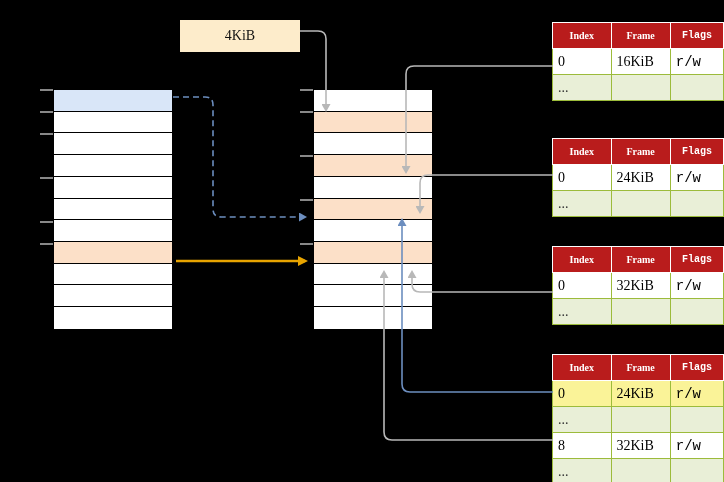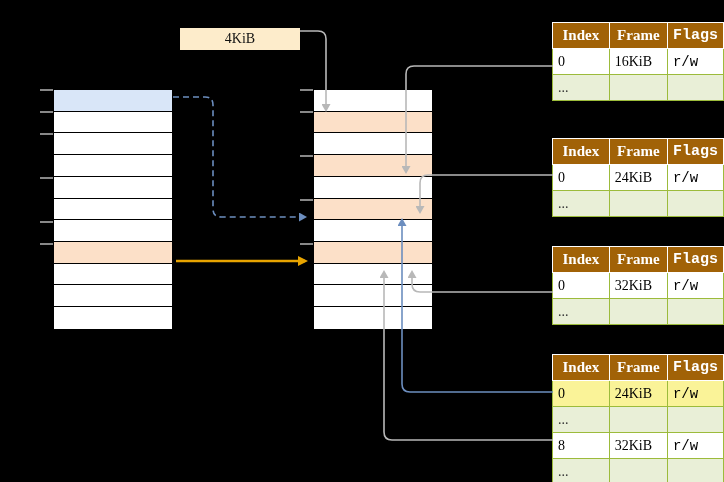--- a/index.html
+++ b/index.html
@@ -18,38 +18,38 @@
 
   
   .kib-label{position:absolute;background:#fdeccb;color:#111;
     display:flex;align-items:center;justify-content:center;font-size:14px;}
 
   
   .ptable{position:absolute;border-collapse:collapse;border-spacing:0;
           background:#fff;font-size:14px;}
   .ptable td,.ptable th{border:1px solid #9cbb3b;box-sizing:border-box;
           padding:1px 5px;height:26px;text-align:left;font-weight:normal;}
-  .ptable th{background:#a16207;color:#fff;font-weight:bold;font-size:15px;
+  .ptable th{background:#b91c1c;color:#fff;font-weight:bold;font-size:10px;
           text-align:center;border-color:#fff;}
   .ptable tr.alt td{background:#e9efd7;color:#333;}
   .ptable td.hl{background:#faf398;}
   .c-index{width:60px;}
   .c-frame{width:60px;}
   .c-flags{width:54px;font-family:Liberation Mono, monospace;}
 
   
   svg.conn{position:absolute;left:0;top:0;width:724px;height:482px;
            pointer-events:none;overflow:visible;}
 </style>
 </head>
 <body>
 
 <div id="root">
 
-  <div class="kib-label" style="left:180px;top:28px;width:120px;height:22px;">4KiB</div>
+  <div class="kib-label" style="left:180px;top:20px;width:120px;height:32px;">4KiB</div>
 
   <div class="memcol" id="left-col" style="left:53px;top:89px;width:120px;height:242px;">
       <div class="memrow blue" style="height: 21.7273px;"></div>
       <div class="memrow" style="height: 21.7273px;"></div>
       <div class="memrow" style="height: 21.7273px;"></div>
       <div class="memrow" style="height: 21.7273px;"></div>
       <div class="memrow" style="height: 21.7273px;"></div>
       <div class="memrow" style="height: 21.7273px;"></div>
       <div class="memrow" style="height: 21.7273px;"></div>
       <div class="memrow peach" style="height: 21.7273px;"></div>

